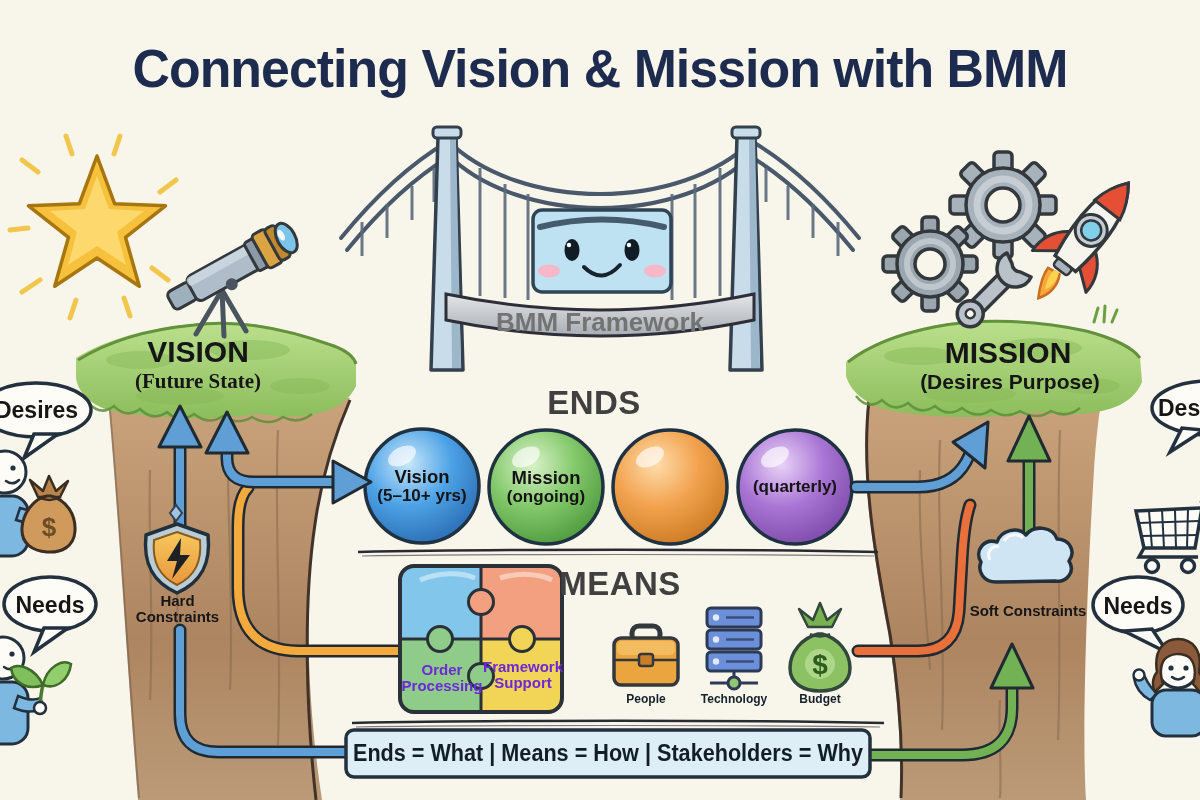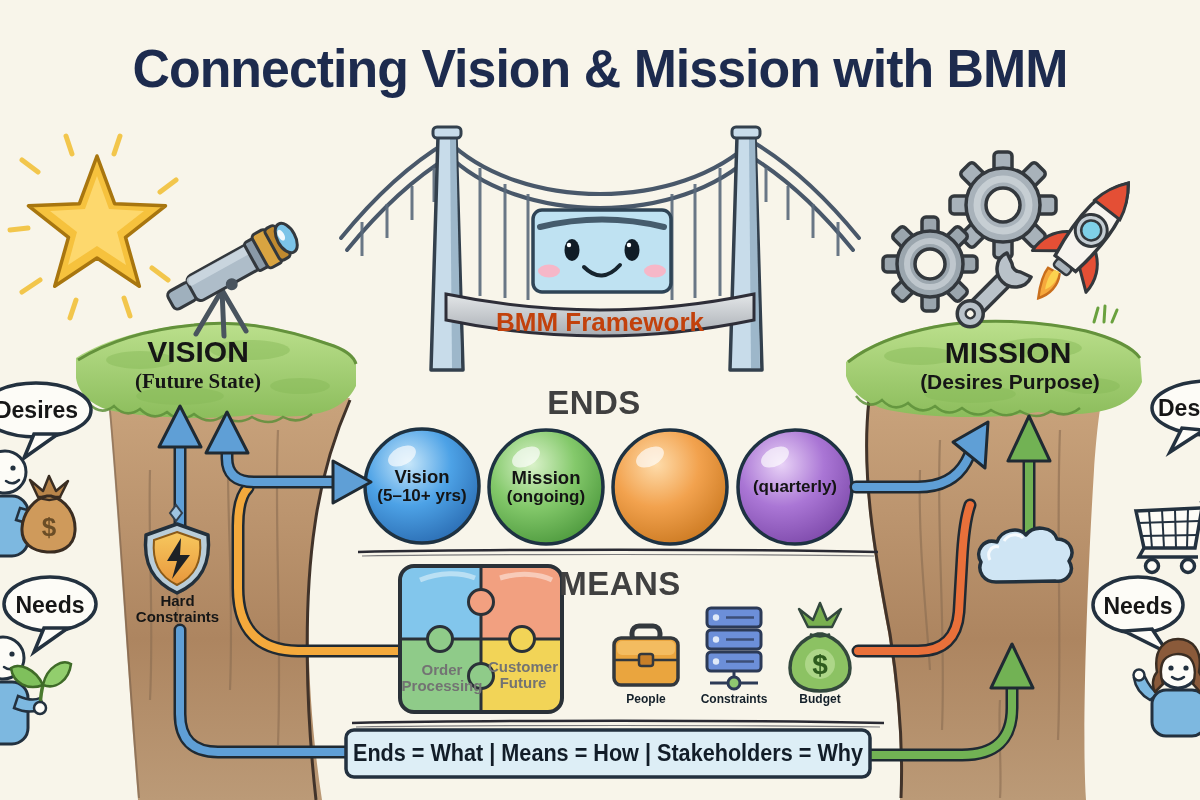--- a/index.html
+++ b/index.html
@@ -16,29 +16,29 @@
   .title{
     left:0;top:30px;width:1200px;height:76px;
     font-size:54px;font-weight:700;letter-spacing:-1px;
     color:#1d2b4e;transform:scaleX(.96);
   }
   .cliff-title{font-weight:700;color:#161616;line-height:1.02;}
   .heading{font-size:33px;font-weight:700;color:#404040;letter-spacing:.5px;}
   .circle-text{width:112px;font-weight:700;color:#141414;line-height:1.08;}
   .circle-label{font-size:18.5px;}
   .circle-sub{font-size:17px;}
-  .puz-label{font-size:15px;font-weight:700;color:#737373;line-height:1.1;}
+  .puz-label{font-size:15px;font-weight:700;color:#6d28d9;line-height:1.1;}
   .res-label{font-size:12px;font-weight:700;color:#14202a;}
   .constraint{font-size:15px;font-weight:700;color:#161616;line-height:1.1;}
   .bubble-label{font-size:23px;font-weight:700;color:#161616;}
   .banner-text{
     left:348px;top:731px;width:520px;height:44px;
     font-size:23px;font-weight:700;color:#121d28;transform:scaleX(.94);white-space:nowrap;
   }
-  .bmm-label{left:460px;top:306px;width:280px;height:32px;font-size:26px;font-weight:700;color:#c2410c;}
+  .bmm-label{left:460px;top:306px;width:280px;height:32px;font-size:26px;font-weight:700;color:#737373;}
 </style>
 </head>
 <body>
 
 <div id="stage">
 
 <svg width="1200" height="800" viewBox="0 0 1200 800">
   <defs>
     <radialGradient id="gBlue" cx="38%" cy="30%" r="75%">
       <stop offset="0%" stop-color="#c8e7fa"></stop>
@@ -480,27 +480,28 @@
   <span class="circle-label">Mission</span>
   <span class="circle-sub">(ongoing)</span>
 </div>
 <div class="abs ctr col circle-text" style="left:739px;top:441px;height:92px;">
   <span class="circle-sub">(quarterly)</span>
 </div>
 
 <div class="abs ctr heading" style="left:520px;top:566px;width:200px;height:36px;">MEANS</div>
 
 <div class="abs ctr puz-label" style="left:406px;top:656px;width:72px;height:44px;">Order Processing</div>
-<div class="abs ctr puz-label" style="left:487px;top:653px;width:72px;height:44px;">Customer Future</div>
+<div class="abs ctr puz-label" style="left:487px;top:653px;width:72px;height:44px;">Framework Support</div>
 
 <div class="abs ctr res-label" style="left:596px;top:688px;width:100px;height:22px;">People</div>
-<div class="abs ctr res-label" style="left:674px;top:688px;width:120px;height:22px;">Constraints</div>
+<div class="abs ctr res-label" style="left:674px;top:688px;width:120px;height:22px;">Technology</div>
 <div class="abs ctr res-label" style="left:770px;top:688px;width:100px;height:22px;">Budget</div>
 
 <div class="abs ctr constraint" style="left:120px;top:586px;width:115px;height:46px;">Hard Constraints</div>
+<div class="abs ctr constraint" style="left:968px;top:588px;width:120px;height:46px;">Soft Constraints</div>
 
 <div class="abs ctr banner-text">Ends = What | Means = How | Stakeholders = Why</div>
 
 <div class="abs ctr bubble-label" style="left:-16px;top:395px;width:105px;height:30px;">Desires</div>
 <div class="abs ctr bubble-label" style="left:2px;top:590px;width:96px;height:30px;">Needs</div>
 <div class="abs ctr bubble-label" style="left:1158px;top:393px;width:110px;height:30px;justify-content:flex-start;">Desires</div>
 <div class="abs ctr bubble-label" style="left:1092px;top:591px;width:92px;height:30px;">Needs</div>
 
 </div>
 

